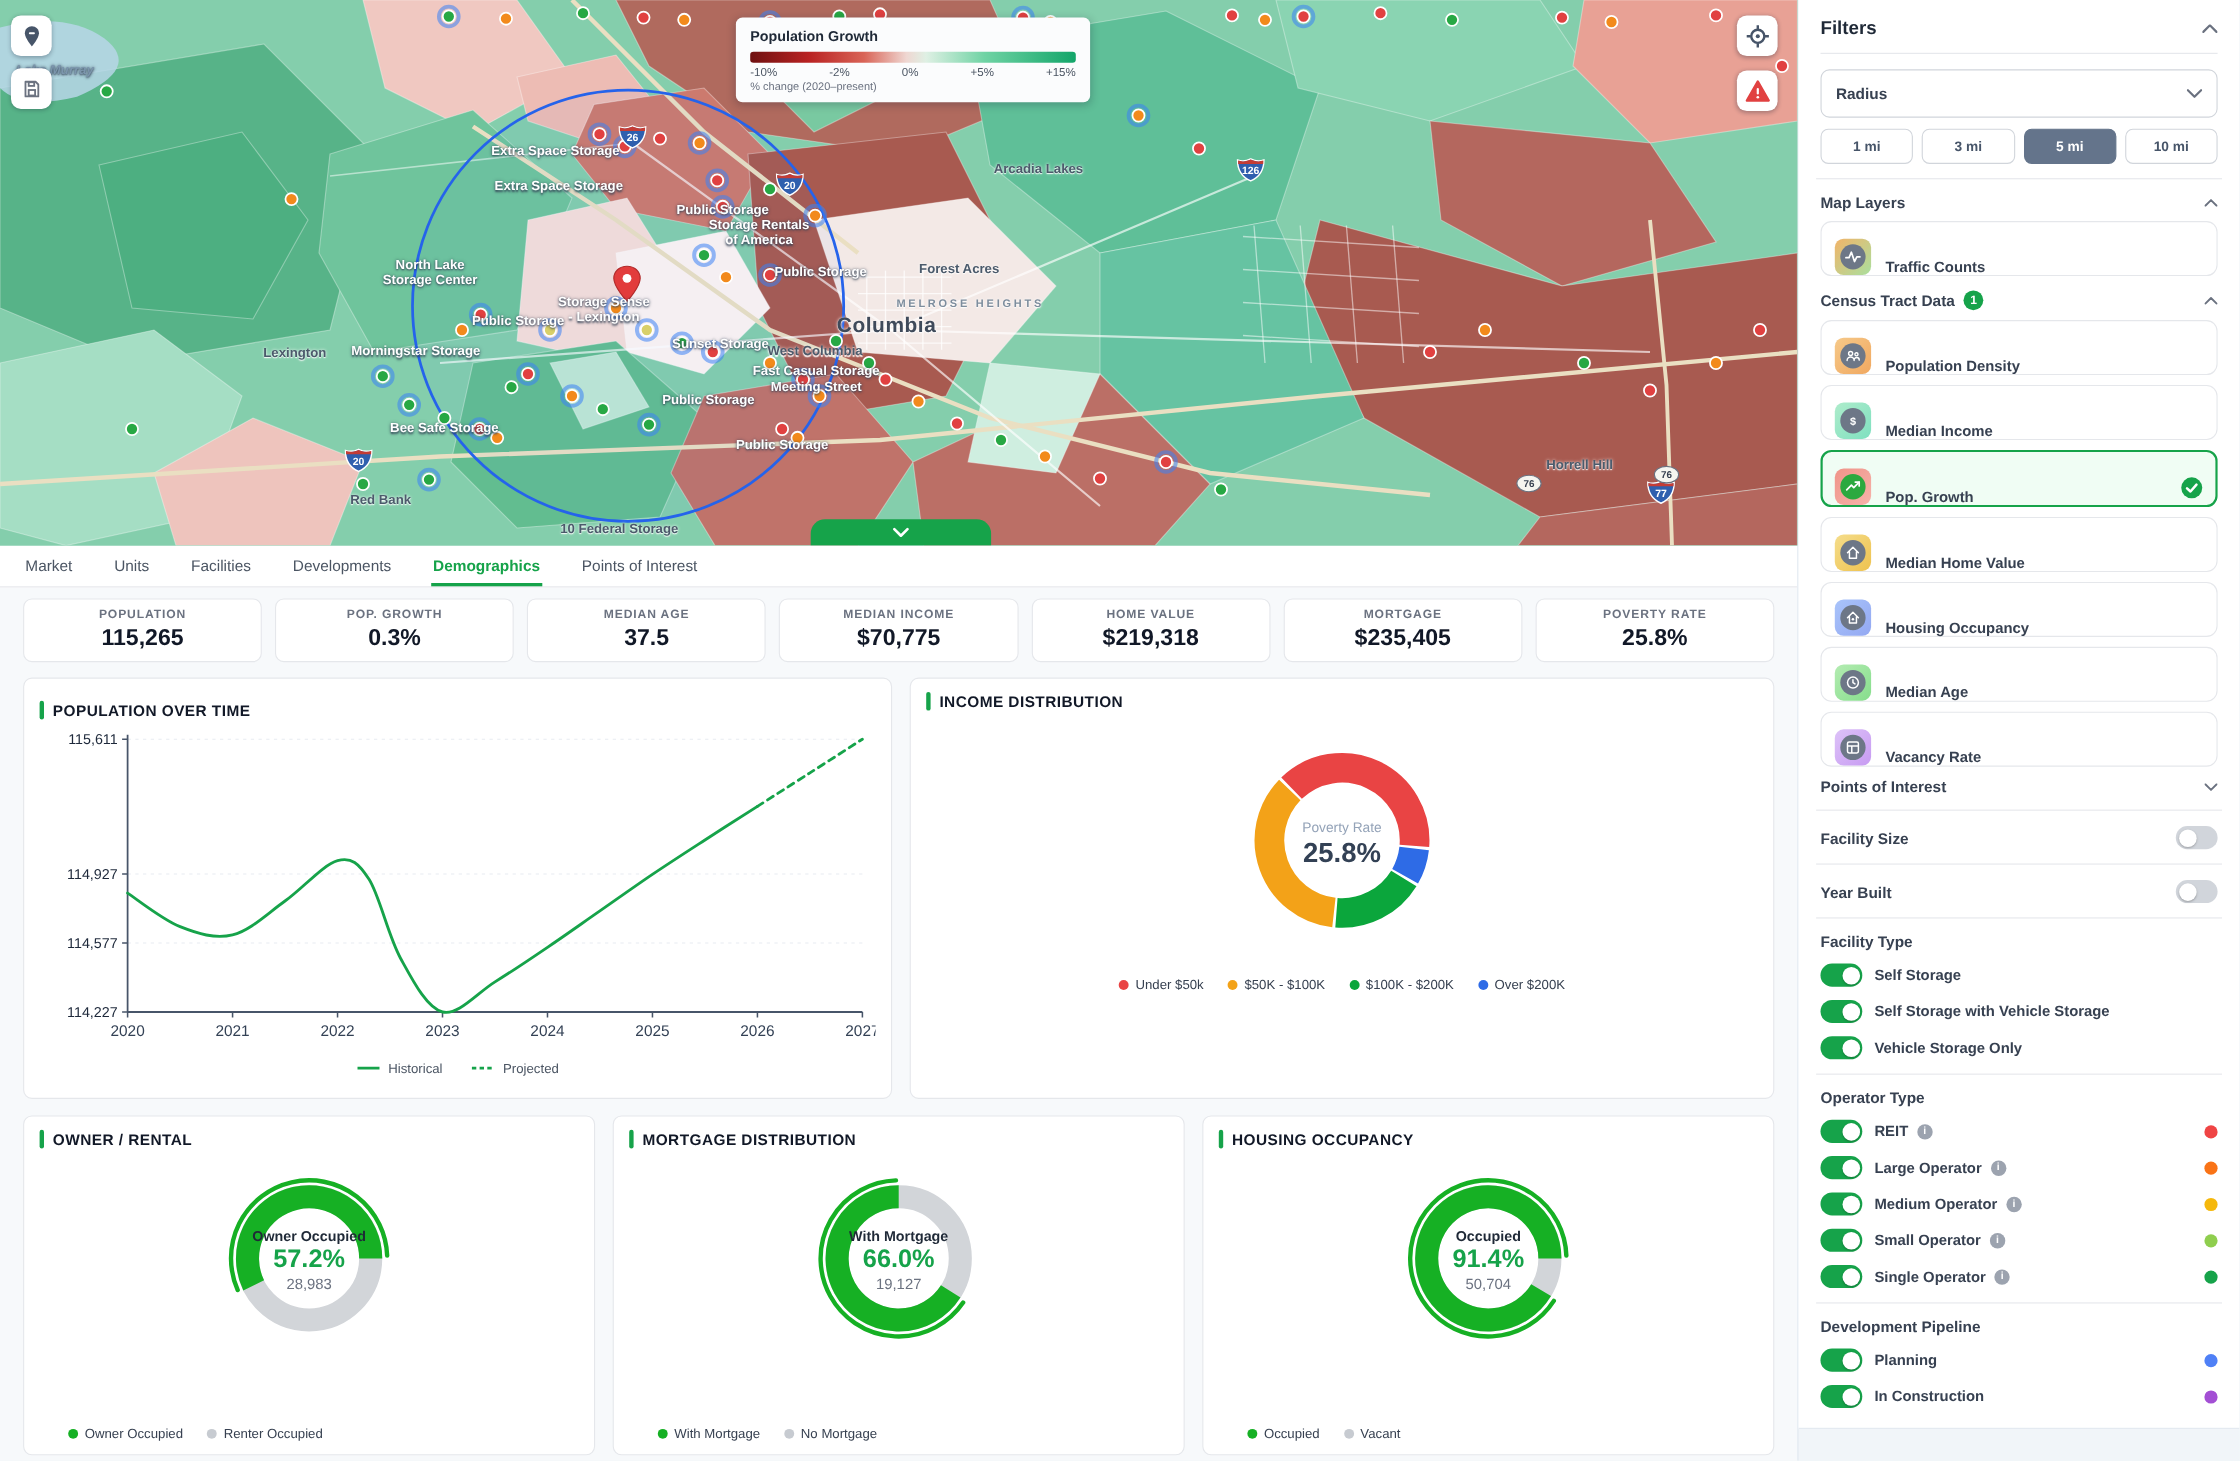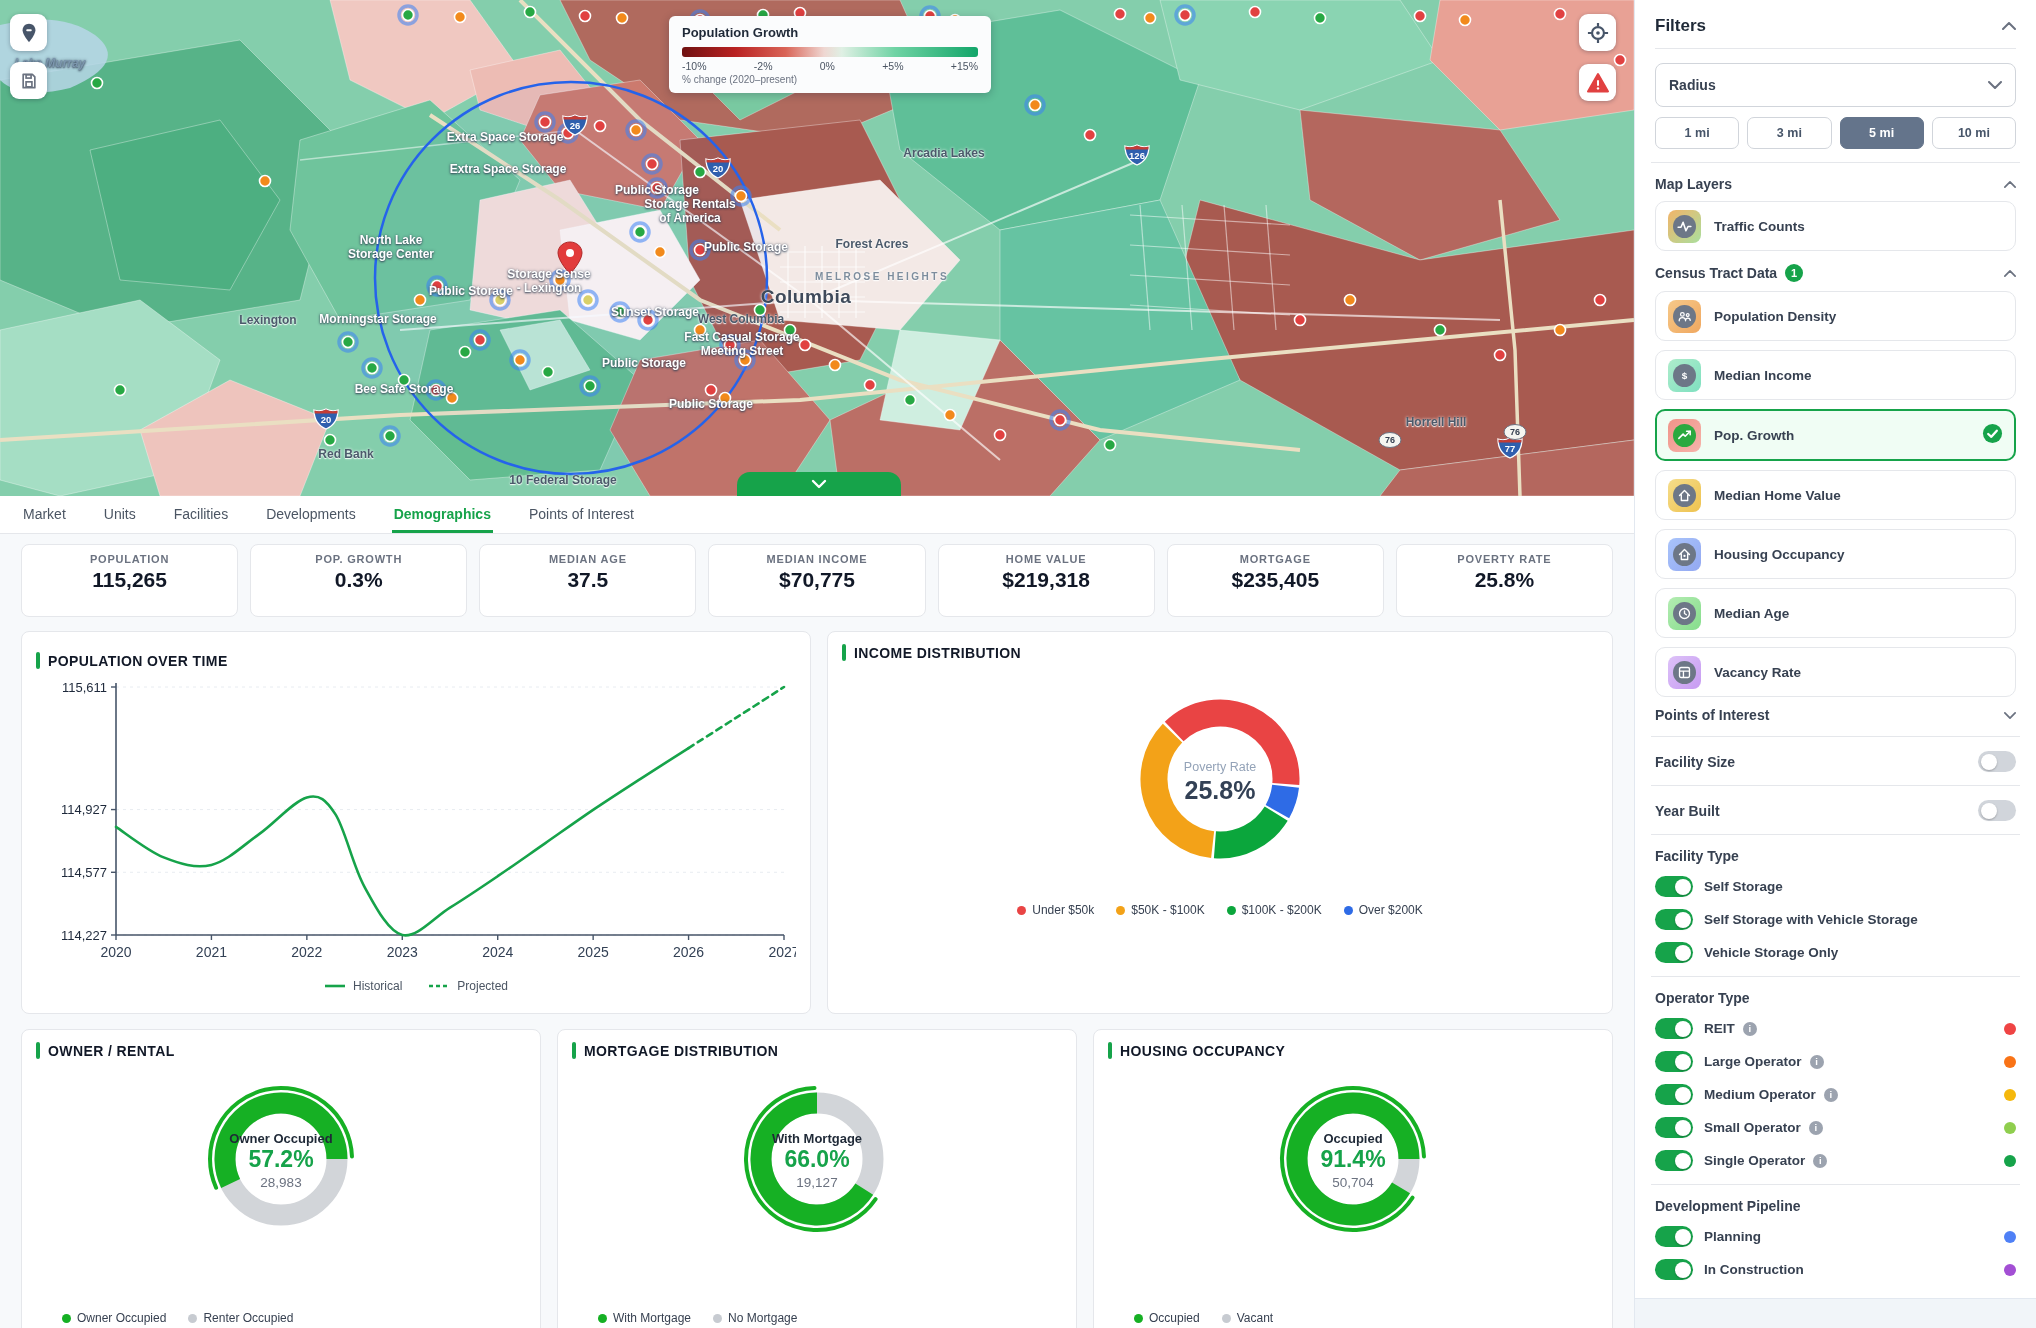--- a/index.html
+++ b/index.html
@@ -32,21 +32,21 @@
     border-radius:13px 13px 0 0;display:flex;align-items:center;justify-content:center;cursor:pointer;}
 
   
   .tabs{height:37px;background:#fff;border-bottom:1px solid #e5e7eb;display:flex;align-items:flex-end;
     padding-left:21px;gap:34px;flex:none;}
   .tab{font-size:14px;color:#4b5563;padding:9px 2px 8px;cursor:pointer;border-bottom:3px solid transparent;}
   .tab.active{color:#16a34a;font-weight:700;border-bottom-color:#16a34a;}
 
   
   .stats{display:flex;gap:12px;padding:10px 21px 4px;flex:none;}
-  .stat-card{flex:1;background:#fff;border:1px solid #e5e7eb;border-radius:8px;text-align:center;padding:8px 4px 24px;}
+  .stat-card{flex:1;background:#fff;border:1px solid #e5e7eb;border-radius:8px;text-align:center;padding:8px 4px 9px;}
   .stat-label{font-size:11px;letter-spacing:.8px;color:#6b7280;font-weight:600;}
   .stat-value{font-size:21px;font-weight:700;color:#111827;margin-top:3px;}
   .stat-suffix{font-size:12px;font-weight:400;color:#6b7280;}
 
   
   .row1{display:flex;gap:16px;padding:10px 21px 0;flex:none;height:383px;}
   .row2{display:flex;gap:16px;padding:15px 21px 0;flex:none;height:309px;}
   .panel{background:#fff;border:1px solid #e5e7eb;border-radius:8px;padding:12px 14px;display:flex;flex-direction:column;box-sizing:border-box;justify-content:center;}
   .panel.pop{width:790px;} .panel.income{flex:1;}
   .row2 .panel{flex:1;}
@@ -71,21 +71,21 @@
   .radius-opts{display:flex;gap:8px;margin-top:10px;}
   .r-btn{flex:1;height:30px;border:1px solid #d1d5db;border-radius:7px;background:#fff;font-size:12.5px;color:#475569;
     display:flex;align-items:center;justify-content:center;cursor:pointer;font-weight:600;}
   .r-btn.sel{background:#64748b;border-color:#64748b;color:#fff;}
   .sb-divider{border-top:1px solid #e5e7eb;margin:13px -4px 0;}
   .sb-section{display:flex;align-items:center;margin-top:13px;margin-bottom:9px;}
   .sb-section .t{font-size:14px;font-weight:600;color:#374151;}
   .sb-section .grow{flex:1;}
   .badge{width:18px;height:18px;border-radius:50%;background:#16a34a;color:#fff;font-size:11px;font-weight:700;
     display:flex;align-items:center;justify-content:center;margin-left:8px;}
-  .layer-card{display:flex;align-items:center;gap:13px;border:1px solid #e5e7eb;border-radius:10px;height:48px;
+  .layer-card{display:flex;align-items:flex-end;gap:13px;border:1px solid #e5e7eb;border-radius:10px;height:48px;
     padding:0 12px;margin-bottom:9px;cursor:pointer;background:#fff;}
   .layer-card.sel{border:2px solid #16a34a;background:#f0fdf4;padding:0 11px;}
   .layer-icon{width:33px;height:33px;border-radius:8px;display:flex;align-items:center;justify-content:center;flex:none;}
   .icon-circle{width:23px;height:23px;border-radius:50%;display:flex;align-items:center;justify-content:center;}
   .layer-card .lbl{font-size:13.5px;color:#374151;font-weight:600;flex:1;}
   .trow{display:flex;align-items:center;margin-top:12px;}
   .trow .lbl{font-size:13.5px;color:#374151;font-weight:600;margin-left:11px;}
   .trow .grow{flex:1;}
   .trow.plain{justify-content:space-between;margin-top:14px;}
   .trow.plain .lbl{margin-left:0;font-size:14px;}

